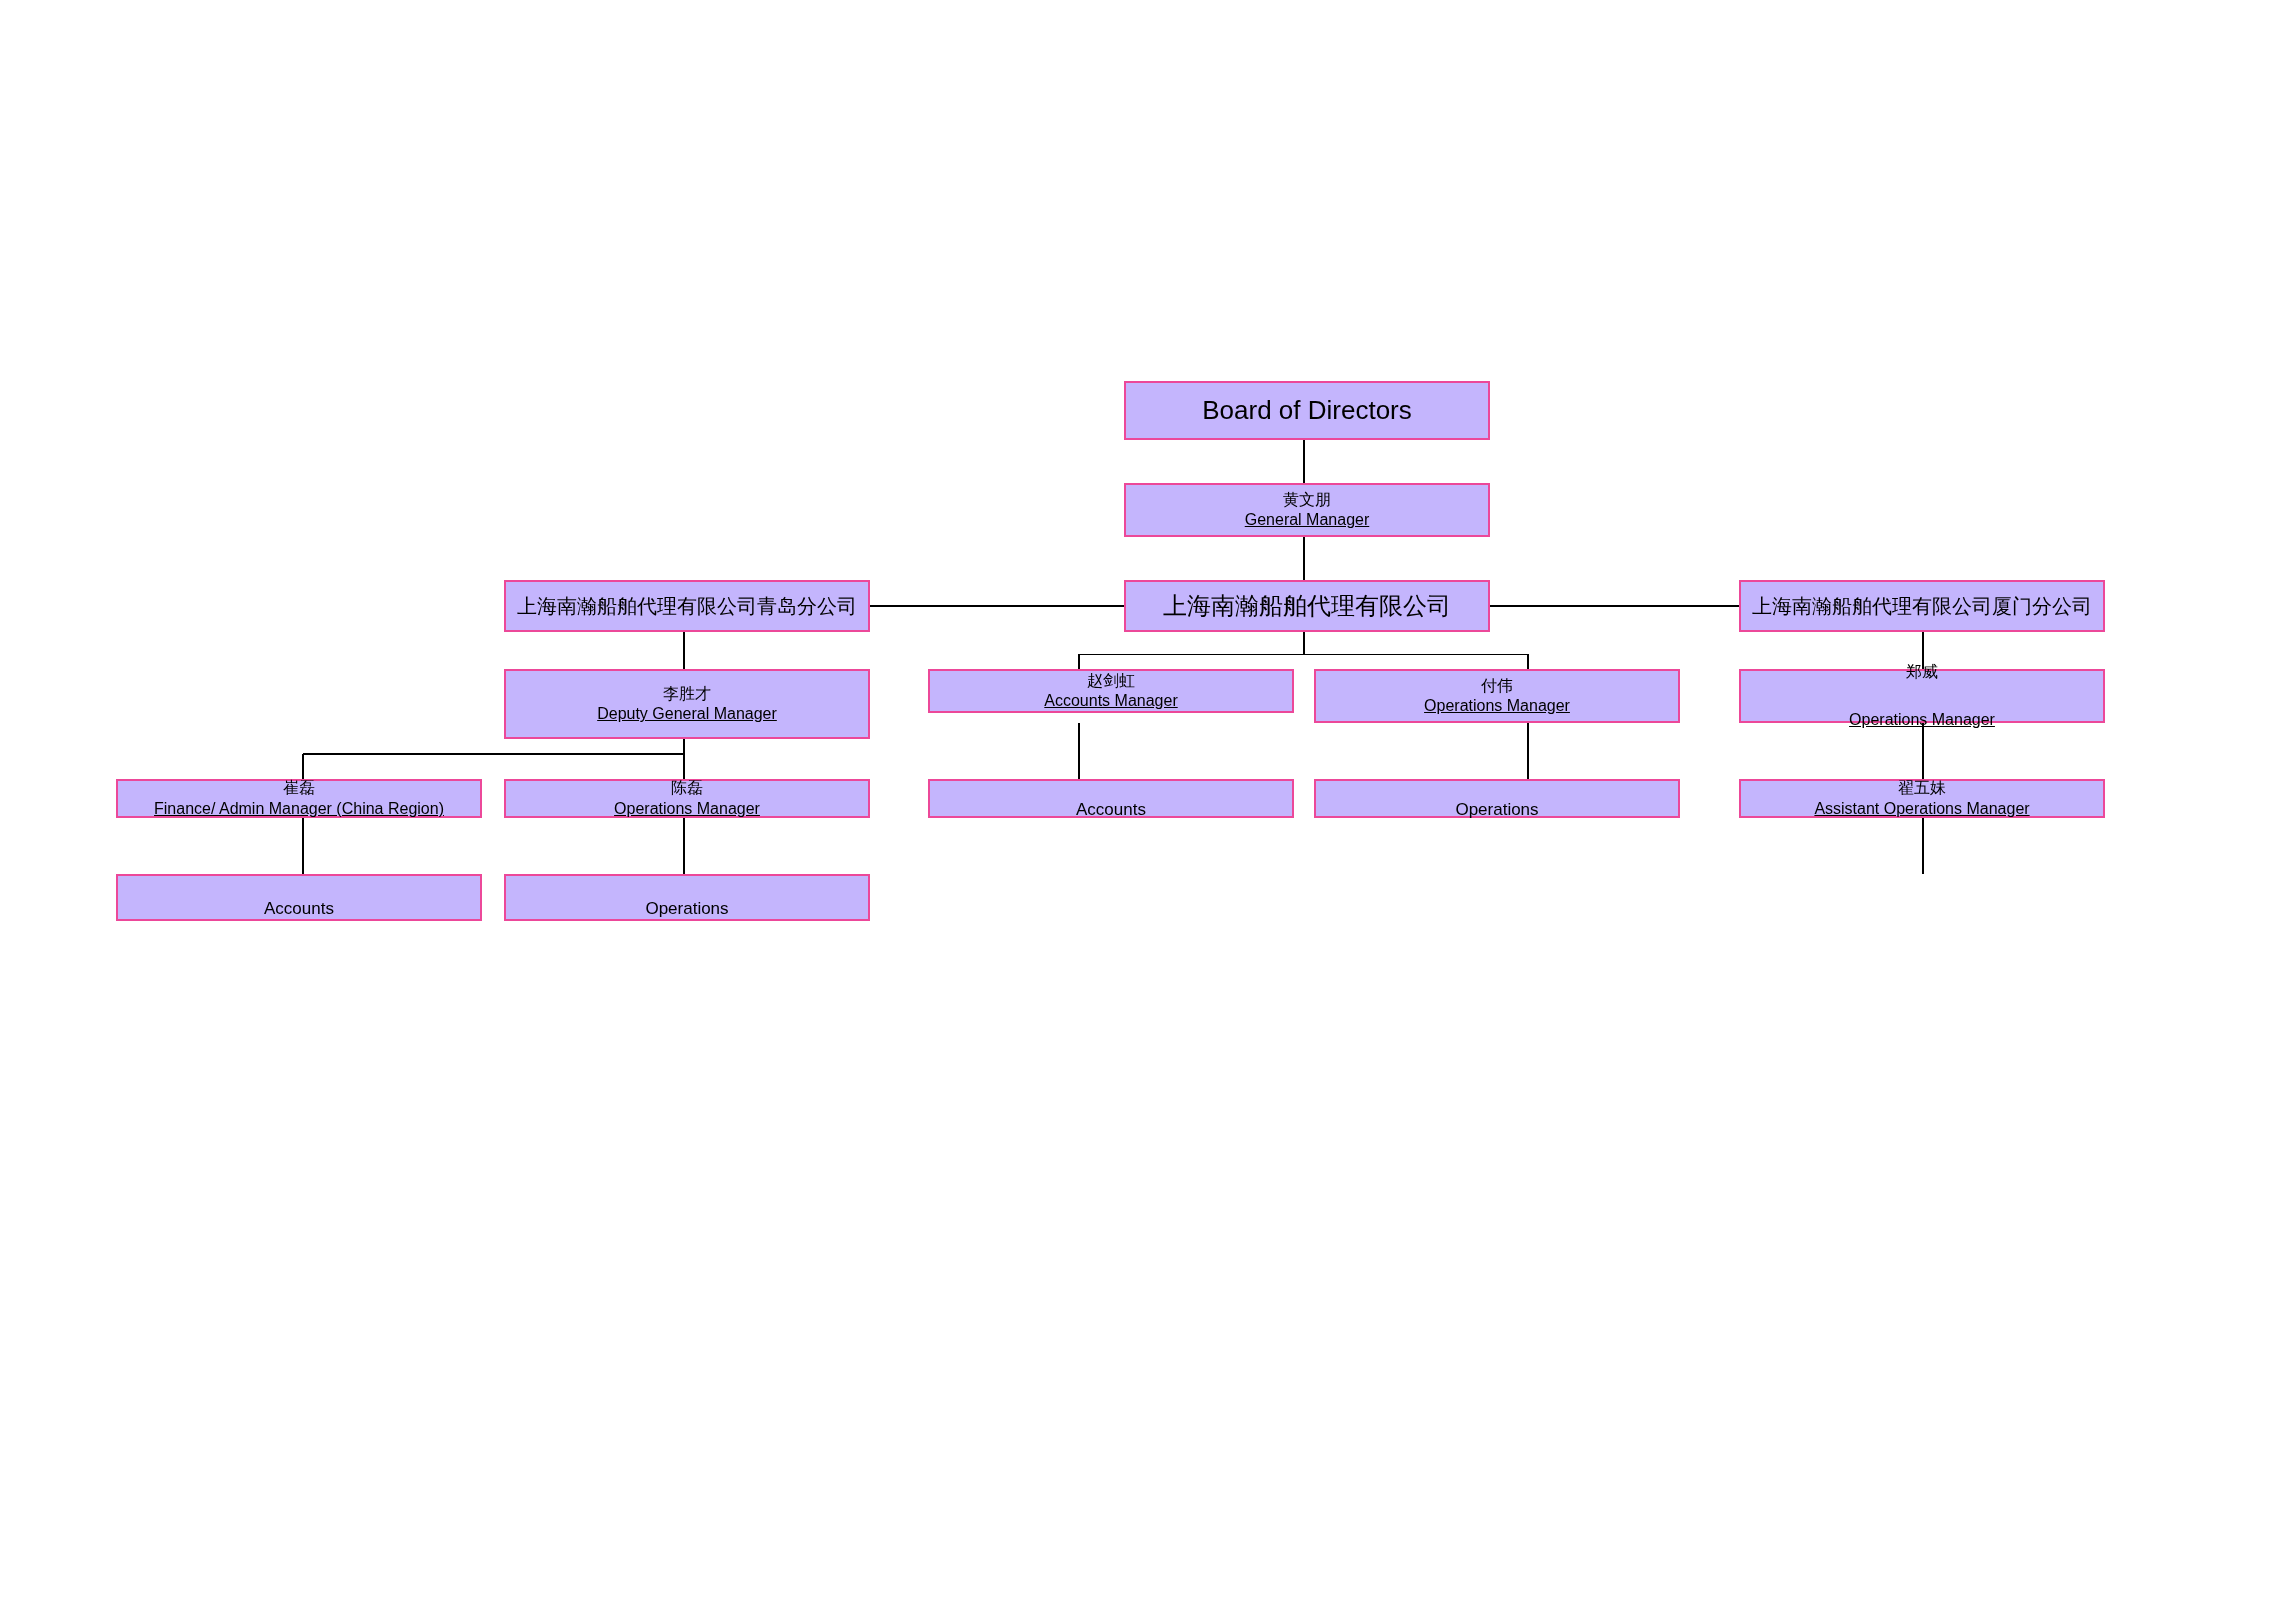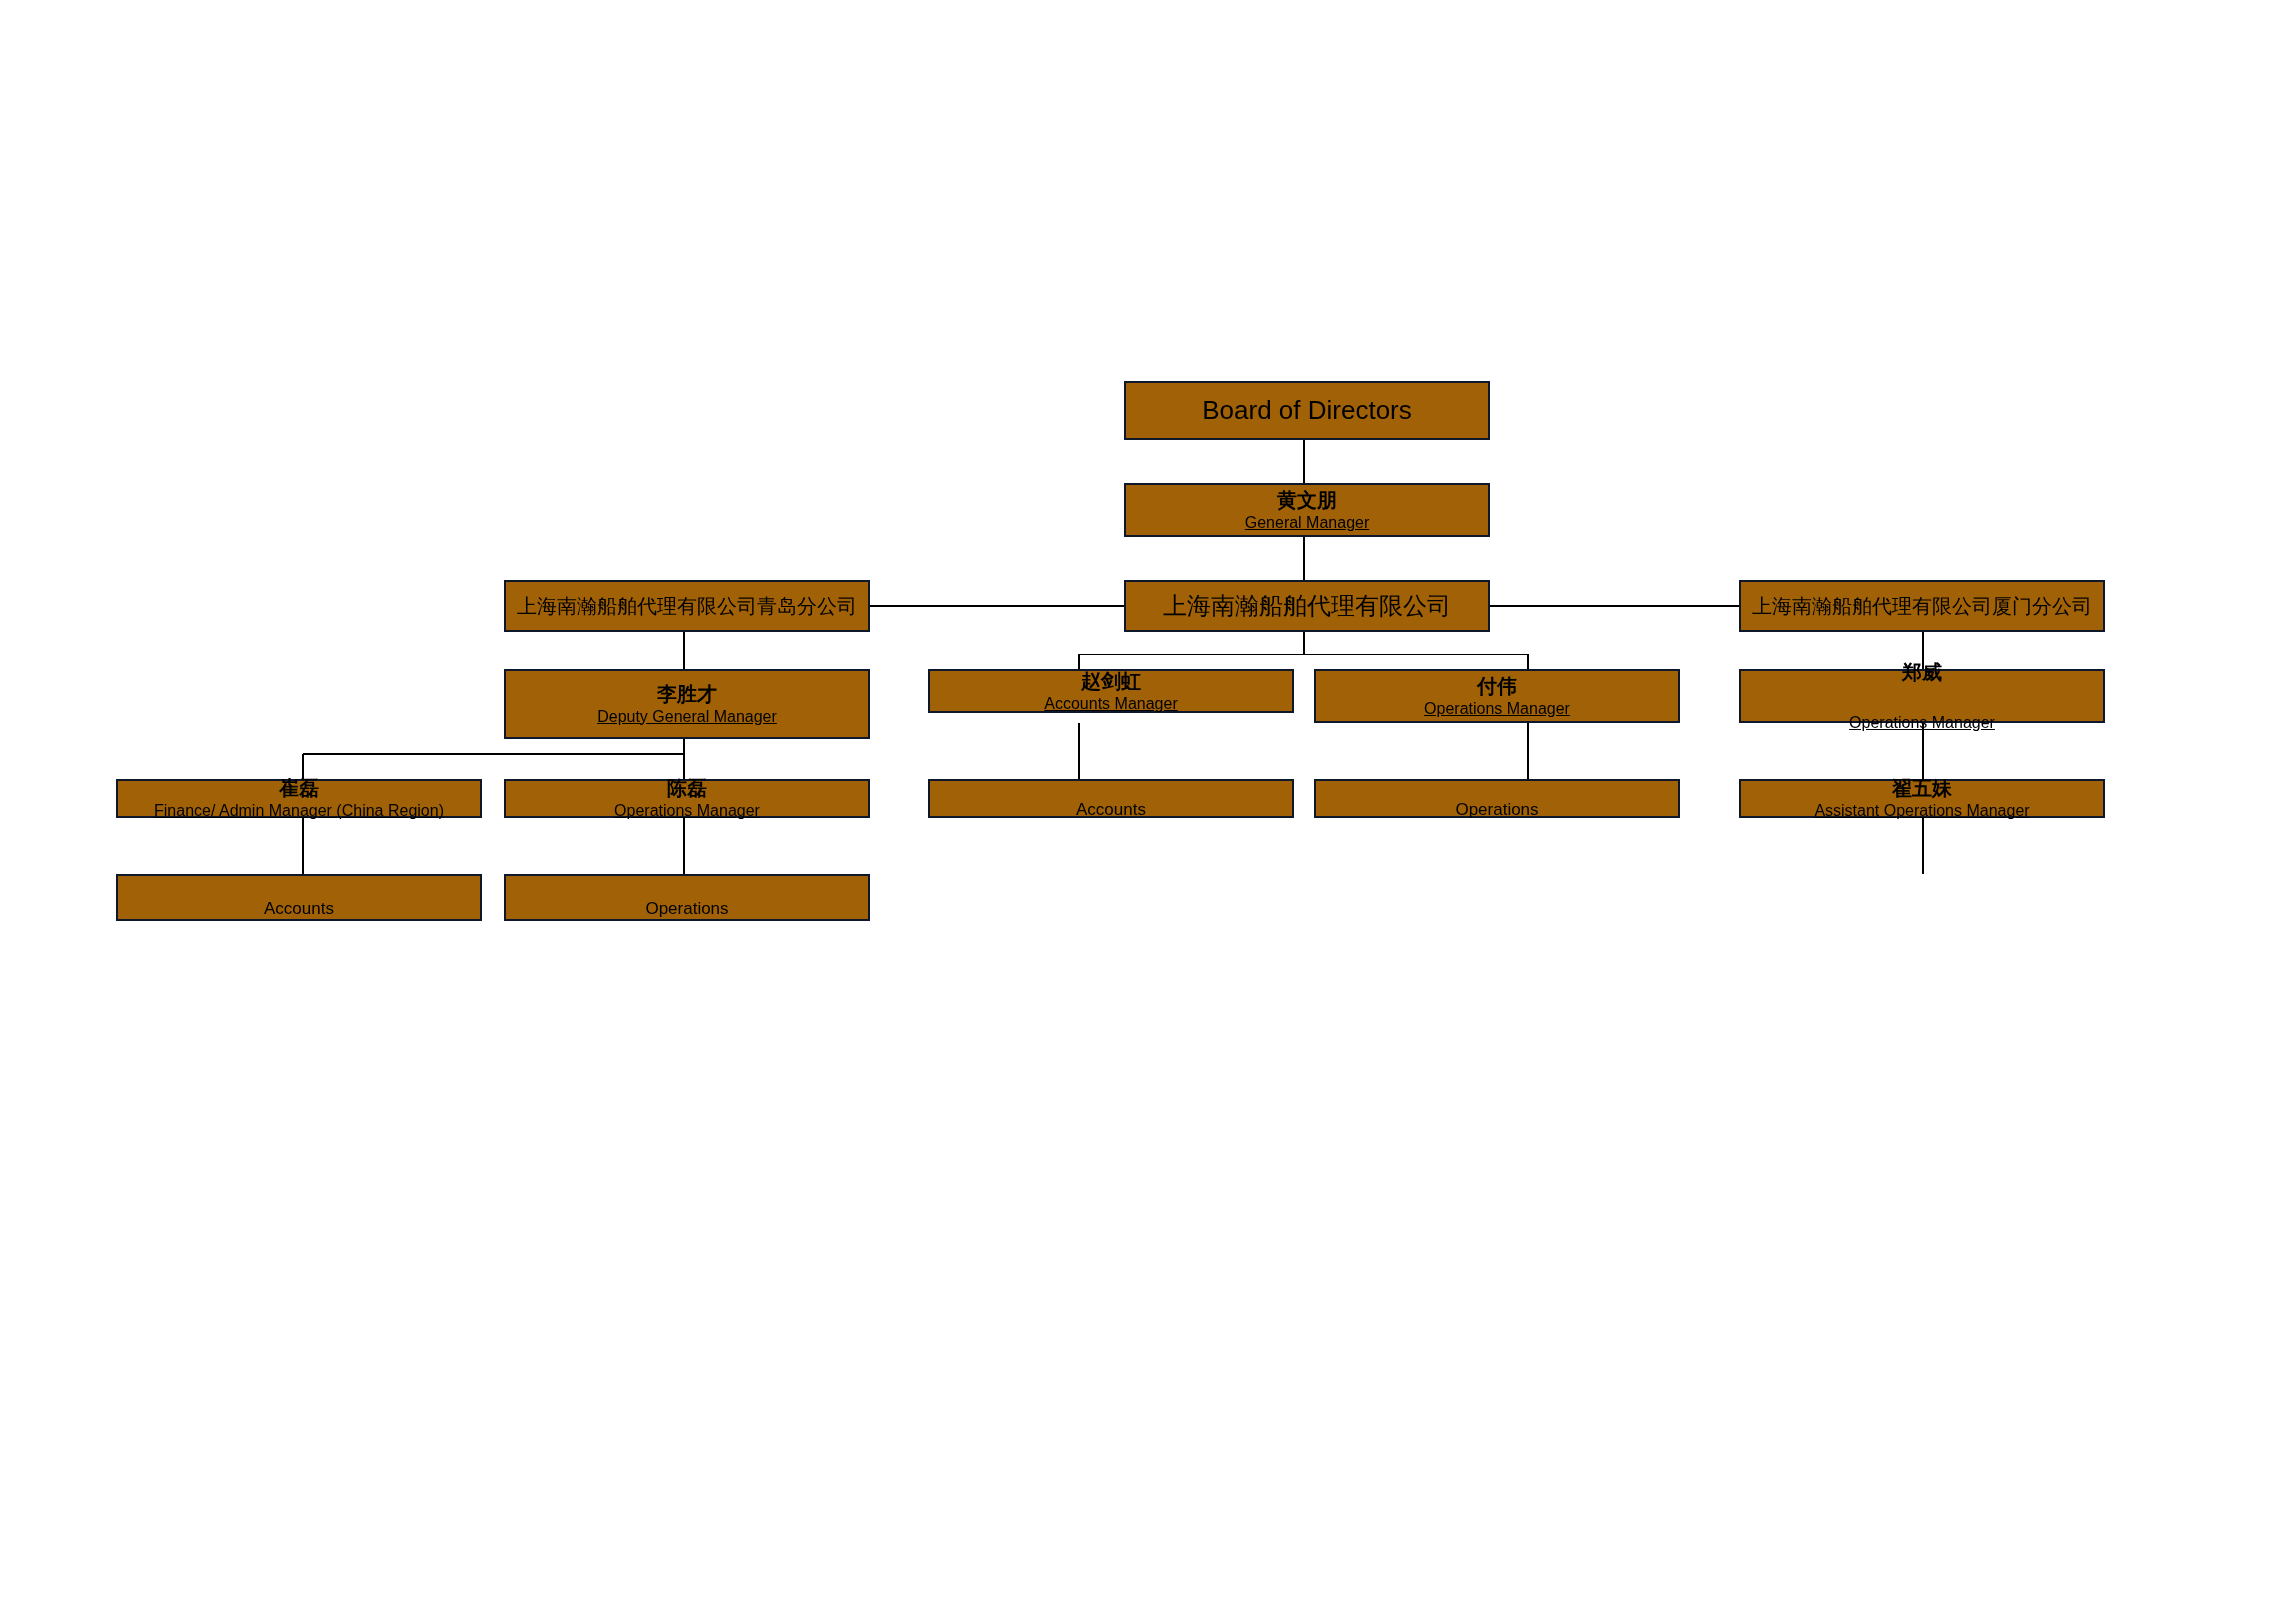--- a/index.html
+++ b/index.html
@@ -23,22 +23,22 @@
     position: absolute;
     left: 0;
     top: 0;
     width: 2295px;
     height: 1623px;
     pointer-events: none;
   }
   .node {
     position: absolute;
     box-sizing: border-box;
-    border: 2px solid #0f172a;
-    background: #a16207;
+    border: 2px solid #ec4899;
+    background: #c4b5fd;
     display: flex;
     flex-direction: column;
     align-items: center;
     justify-content: center;
     text-align: center;
     line-height: 1.12;
     padding: 1.3px 5.2px;
   }
   .node .name-cn {
     font-family: "DejaVu Serif", "Liberation Serif", serif;
@@ -50,21 +50,21 @@
     font-family: "Liberation Sans", "DejaVu Sans", sans-serif;
     color: #000000;
     white-space: nowrap;
   }
   
   .node.root .name-en {
     font-size: 26px;
     font-family: "Liberation Sans", "DejaVu Sans", sans-serif;
     white-space: nowrap;
   }
-  .node.person .name-cn { font-size: 20px; margin-bottom: 2.6px; font-weight: bold; }
+  .node.person .name-cn { font-size: 16px; margin-bottom: 2.6px; }
   .node.person .role-en { font-size: 16px; text-decoration: underline; }
   .node.company .name-cn { font-size: 20px; }
   .node.company.main .name-cn { font-size: 24px; }
   .node.dept .role-en { font-size: 17px; margin-top: 22px; }
 </style>
 </head>
 <body>
 
 <div id="chart-root">
 

